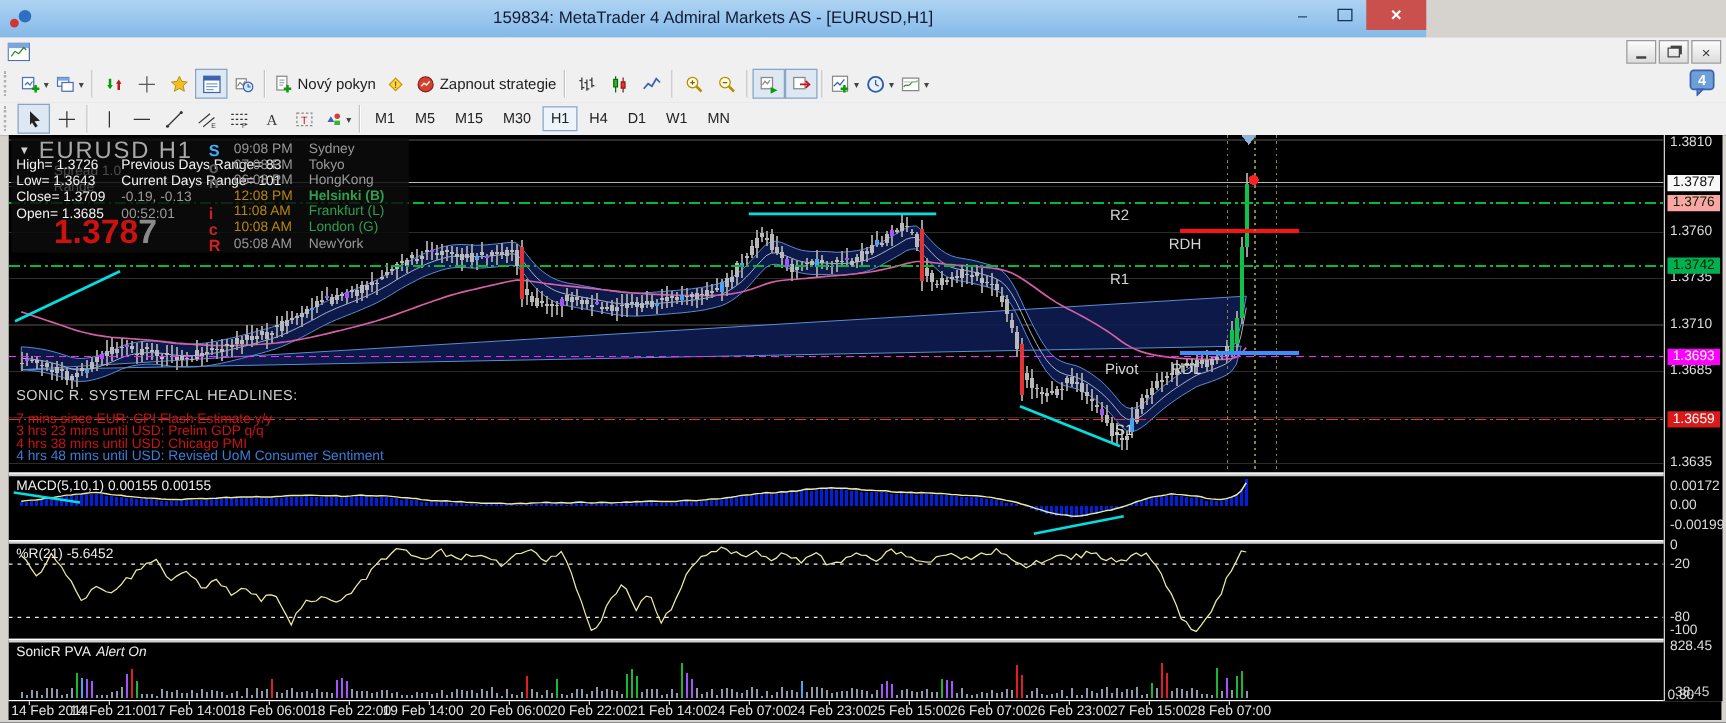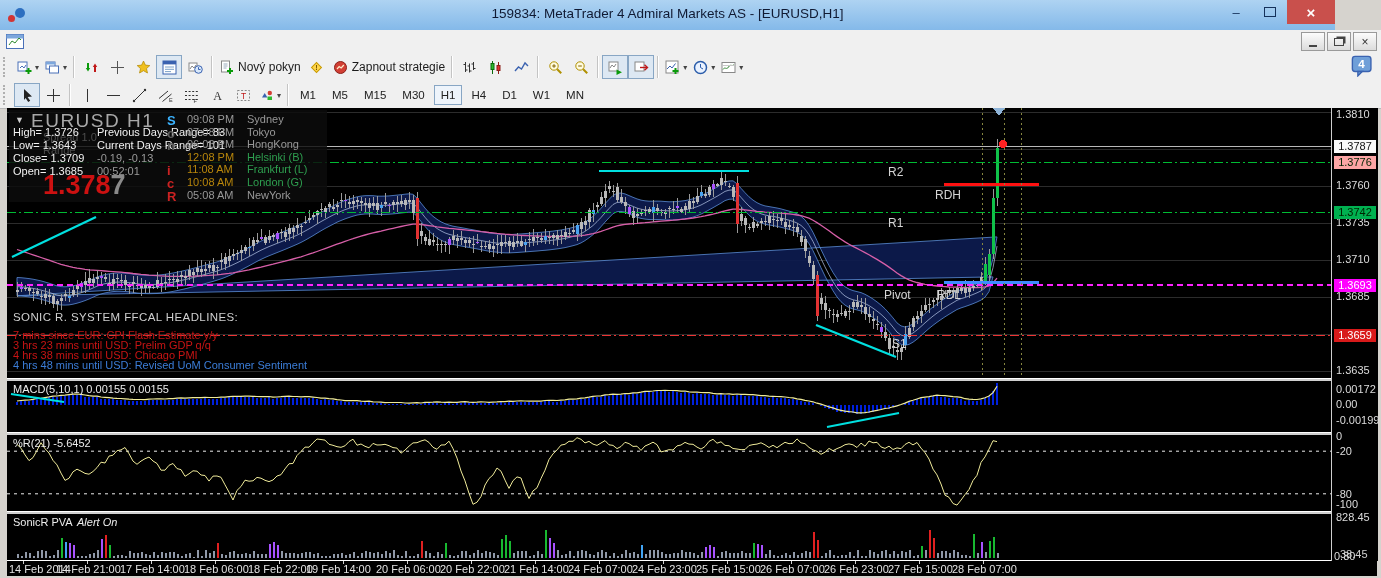--- a/index.html
+++ b/index.html
@@ -1,19 +1,19 @@
 <!DOCTYPE html>
 <html><head>
 <meta charset="utf-8">
 <style>
   html,body{margin:0;padding:0;background:#9a9a9a;}
   #app{position:relative;width:1381px;height:578px;background:#d6d3ce;overflow:hidden;
        font-family:"Liberation Sans",sans-serif;border:0;}
   
-  .titlebar{position:absolute;left:0;top:0;width:1335px;height:30px;
+  .titlebar{position:absolute;left:0;top:0;width:1141px;height:30px;
     background:linear-gradient(#aed3f2,#84b9e9);display:flex;align-items:center;}
   .logo{position:absolute;left:8px;top:7px;width:20px;height:16px;}
   .logo i{position:absolute;border-radius:50%;}
   .logo .d1{left:0;top:8px;width:7px;height:7px;background:#d23434;}
   .logo .d2{left:7px;top:1px;width:10px;height:10px;background:#2d6fc0;}
   .wtitle{position:absolute;left:0;top:6px;width:100%;text-align:center;
     font-size:13.5px;color:#101a33;}
   .wctrls{position:absolute;right:0;top:0;height:24px;display:flex;}
   .wbtn{width:34px;height:24px;display:flex;align-items:center;justify-content:center;
     font-size:13px;color:#15315a;}
@@ -951,21 +951,21 @@
           <span class="ip-abs" style="left: 158px; top: 53.4px; font-size: 13px; color: rgb(204, 34, 34); font-weight: bold;">i</span>
           <span class="ip-abs" style="left: 158px; top: 66px; font-size: 13px; color: rgb(204, 34, 34); font-weight: bold;">c</span>
           <span class="ip-abs" style="left: 158px; top: 78.6px; font-size: 13px; color: rgb(204, 34, 34); font-weight: bold;">R</span>
           <span class="ip-abs" style="left: 178px; top: 3px; font-size: 11px; color: rgb(152, 152, 152);">09:08 PM</span>
           <span class="ip-abs" style="left: 238px; top: 3px; font-size: 11px; color: rgb(152, 152, 152);">Sydney</span>
           <span class="ip-abs" style="left: 178px; top: 15.6px; font-size: 11px; color: rgb(152, 152, 152);">07:08 PM</span>
           <span class="ip-abs" style="left: 238px; top: 15.6px; font-size: 11px; color: rgb(152, 152, 152); text-align: center;">Tokyo</span>
           <span class="ip-abs" style="left: 178px; top: 28.2px; font-size: 11px; color: rgb(152, 152, 152);">06:08 PM</span>
           <span class="ip-abs" style="left: 238px; top: 28.2px; font-size: 11px; color: rgb(152, 152, 152);">HongKong</span>
           <span class="ip-abs" style="left: 178px; top: 40.8px; font-size: 11px; color: rgb(184, 134, 11);">12:08 PM</span>
-          <span class="ip-abs" style="left: 238px; top: 40.8px; font-size: 11px; color: rgb(46, 158, 79);">Helsinki  (B)</span>
+          <span class="ip-abs" style="left: 238px; top: 40.8px; font-size: 11px; color: rgb(46, 158, 79); font-weight: bold;">Helsinki  (B)</span>
           <span class="ip-abs" style="left: 178px; top: 53.4px; font-size: 11px; color: rgb(184, 134, 11);">11:08 AM</span>
           <span class="ip-abs" style="left: 238px; top: 53.4px; font-size: 11px; color: rgb(46, 158, 79);">Frankfurt  (L)</span>
           <span class="ip-abs" style="left: 178px; top: 66px; font-size: 11px; color: rgb(184, 134, 11);">10:08 AM</span>
           <span class="ip-abs" style="left: 238px; top: 66px; font-size: 11px; color: rgb(46, 158, 79);">London  (G)</span>
           <span class="ip-abs" style="left: 178px; top: 78.6px; font-size: 11px; color: rgb(152, 152, 152);">05:08 AM</span>
           <span class="ip-abs" style="left: 238px; top: 78.6px; font-size: 11px; color: rgb(152, 152, 152);">NewYork</span>
         </div>
         <div id="headlines">
           <div class="hl-title">SONIC R. SYSTEM  FFCAL HEADLINES:</div>
           <span class="hl-item" style="color: rgb(200, 20, 20); left: 0px; top: 18px;">7 mins since EUR: CPI Flash Estimate y/y</span>

